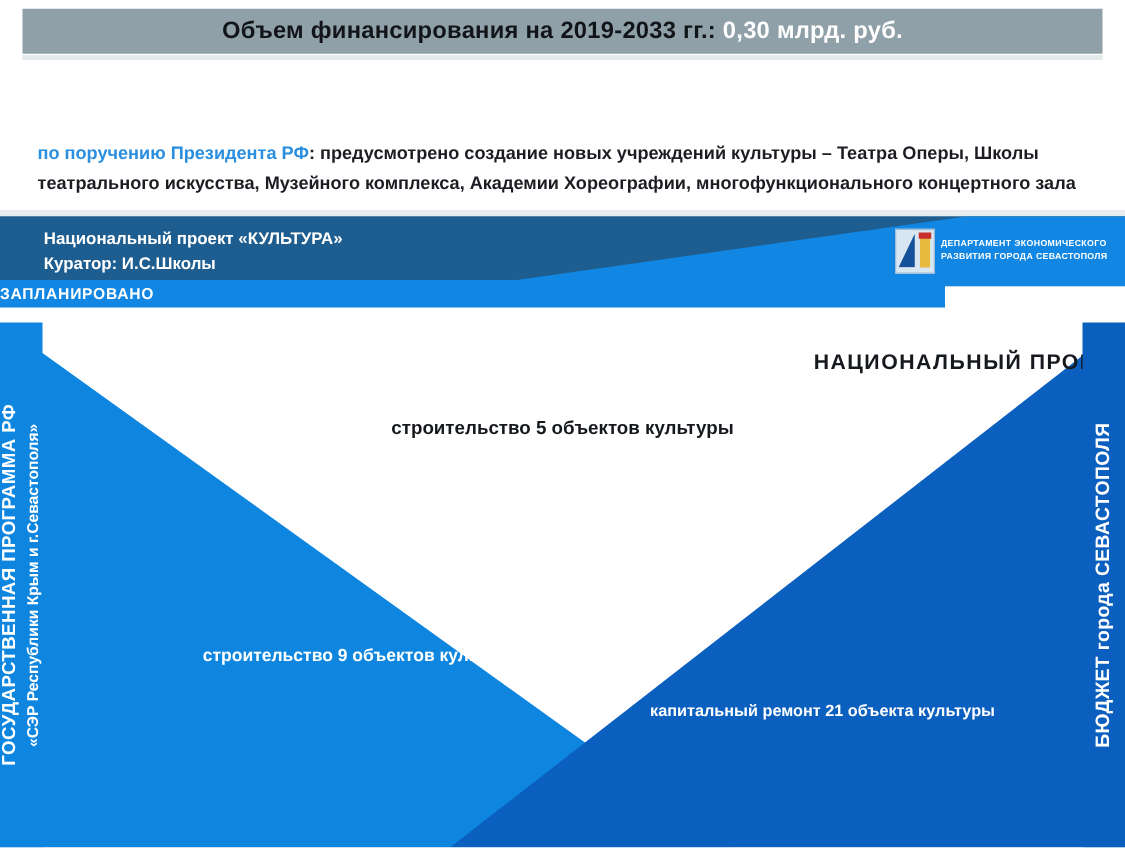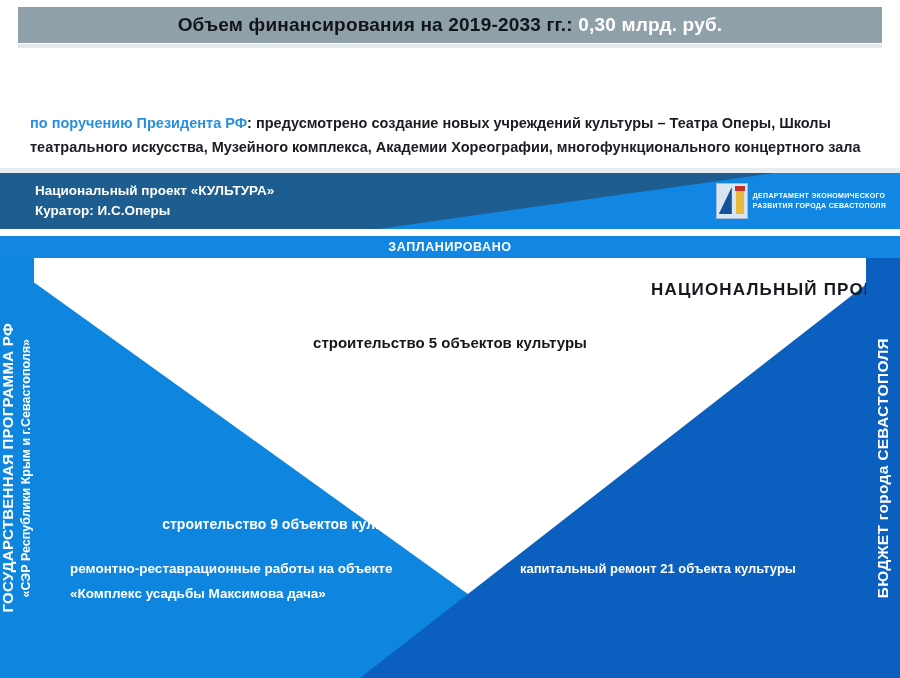--- a/index.html
+++ b/index.html
@@ -153,27 +153,26 @@
     font-weight: bold;
     line-height: 10px;
     letter-spacing: 0.3px;
     white-space: nowrap;
   }
 
   
   .planned-strip {
     position: absolute;
     left: 0;
-    top: 236px;
-    width: 900px;
+    top: 224px;
+    width: 756px;
     height: 22px;
     background: #1186e2;
     display: flex;
     align-items: center;
-    justify-content: center;
   }
   .planned-strip span {
     color: #ffffff;
     font-size: 12.5px;
     font-weight: bold;
     letter-spacing: 0.6px;
   }
 
   
   .diagram {
@@ -276,21 +275,21 @@
   <div class="title-underline"></div>
 
   <div class="note"><span class="accent">по поручению Президента РФ</span><span>: предусмотрено создание новых учреждений культуры – Театра Оперы, Школы театрального искусства, Музейного комплекса, Академии Хореографии, многофункционального концертного зала</span></div>
 
   <div class="pre-band-rule"></div>
 
   <div class="header-band">
     <div class="bright-wedge"></div>
     <div class="band-left">
       <div>Национальный проект «КУЛЬТУРА»</div>
-      <div>Куратор: И.С.Оперы</div>
+      <div>Куратор: И.С.Школы</div>
     </div>
     <div class="logo">
       <div class="logo-mark">
         <div class="sail"></div>
         <div class="col"></div>
         <div class="cap"></div>
       </div>
       <div class="logo-text">
         <div>ДЕПАРТАМЕНТ  ЭКОНОМИЧЕСКОГО</div>
         <div>РАЗВИТИЯ  ГОРОДА  СЕВАСТОПОЛЯ</div>
@@ -303,24 +302,20 @@
   </div>
 
   <div class="diagram">
     <div class="tri-left"></div>
     <div class="tri-right"></div>
 
     <div class="d-text np-title">НАЦИОНАЛЬНЫЙ ПРОЕКТ</div>
     <div class="d-text np-sub">строительство 5 объектов культуры</div>
 
     <div class="d-text gp-line1">строительство 9 объектов культуры</div>
-    <div class="d-text gp-line2">
-      <div>ремонтно-реставрационные работы  на объекте</div>
-      <div>«Комплекс усадьбы Максимова дача»</div>
-    </div>
 
     <div class="d-text budget-line">капитальный ремонт 21 объекта культуры</div>
   </div>
 
   <div class="rail rail-left">
     <div class="rail-inner">
       <span class="l1">ГОСУДАРСТВЕННАЯ ПРОГРАММА РФ</span><br>
       <span class="l2">«СЭР Республики Крым и г.Севастополя»</span>
     </div>
   </div>

